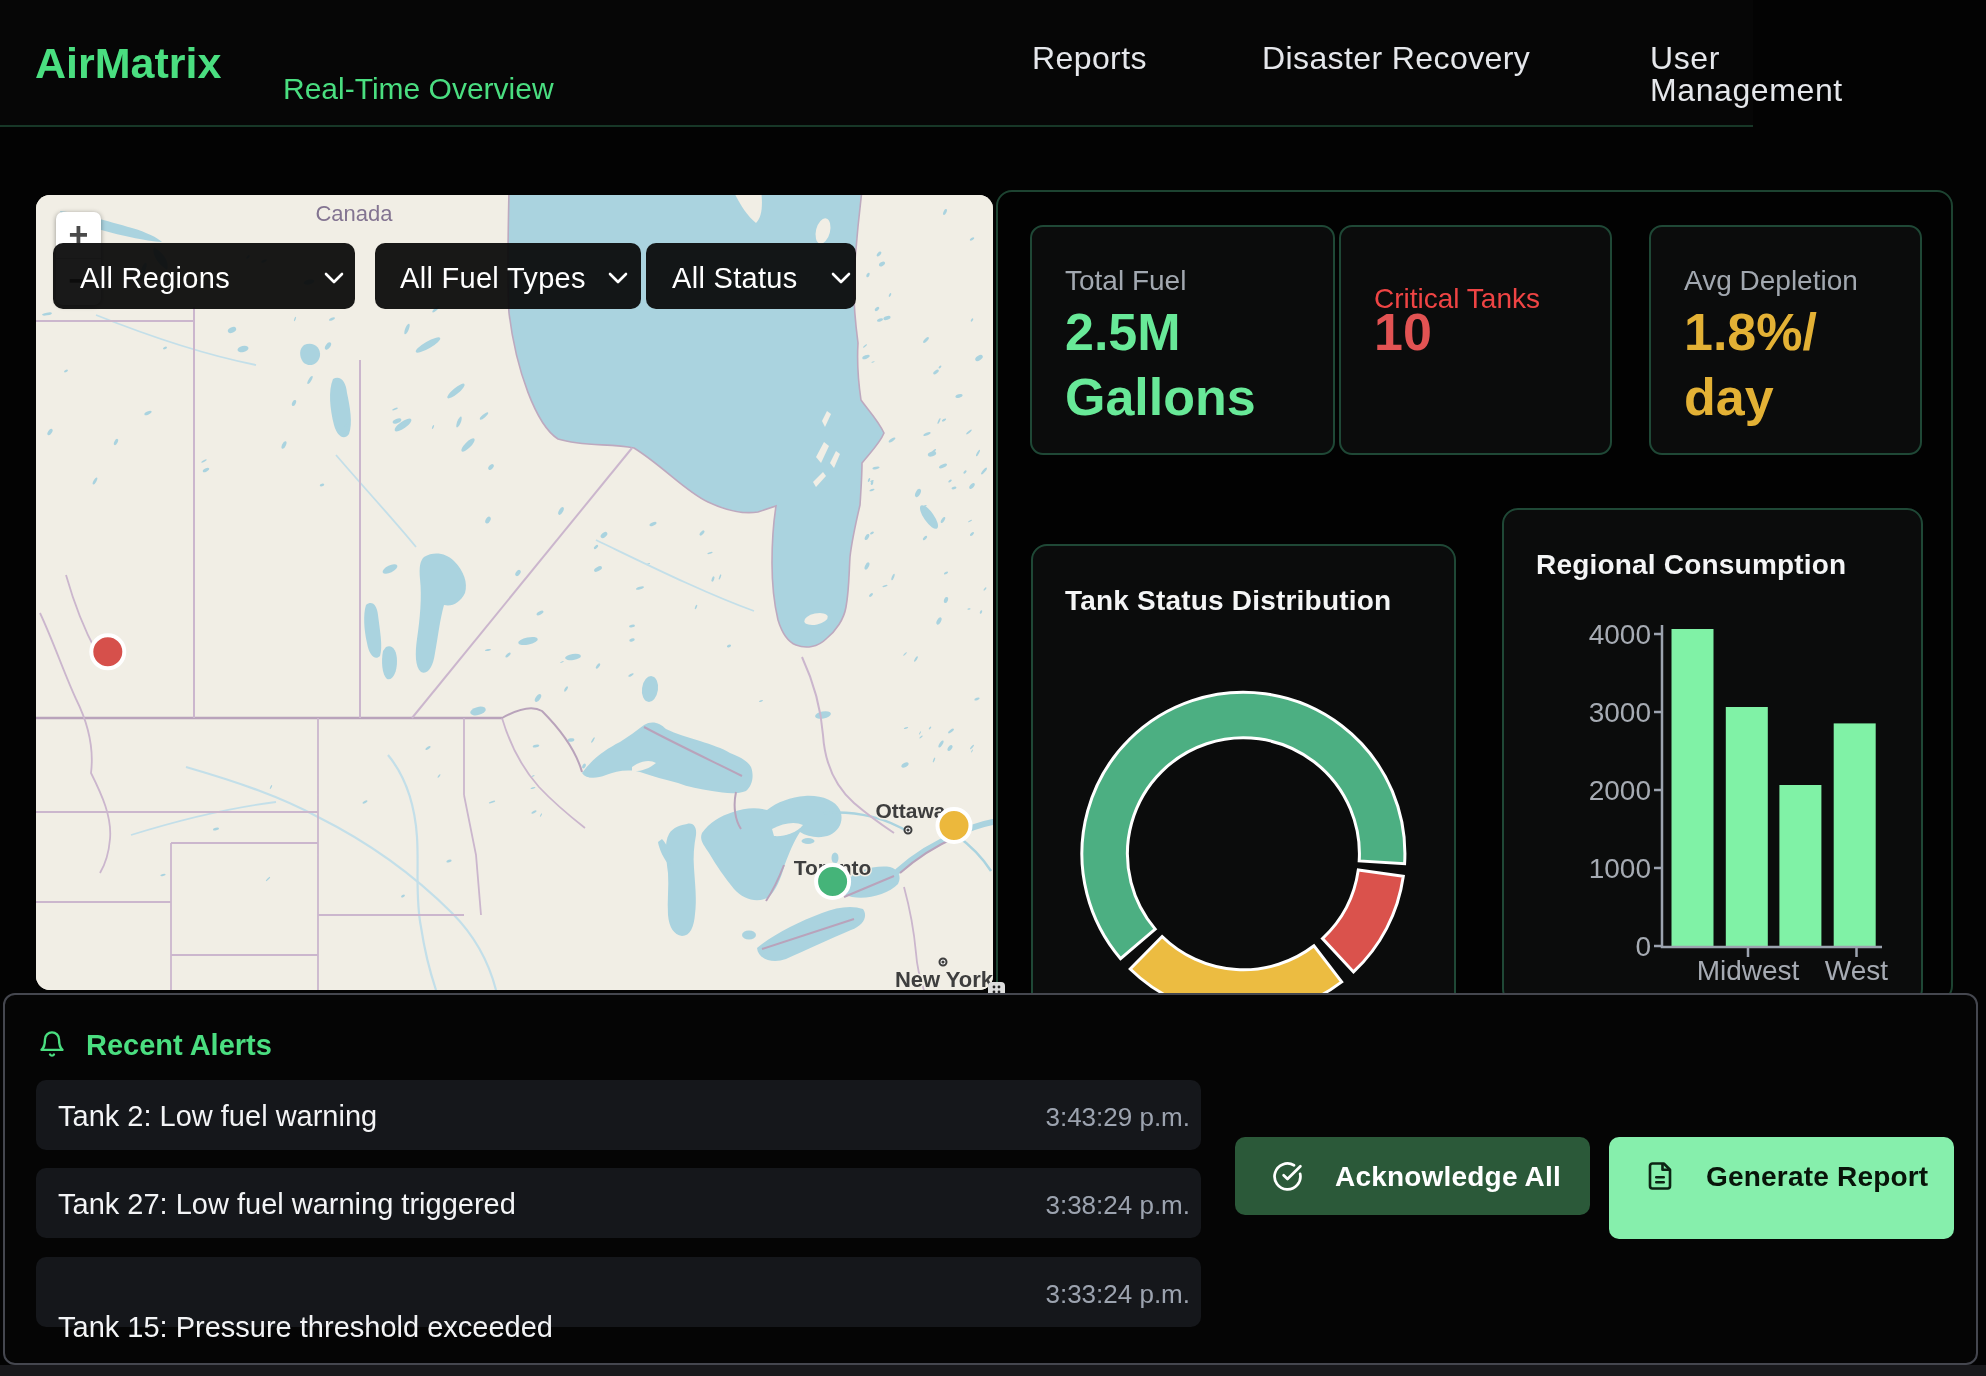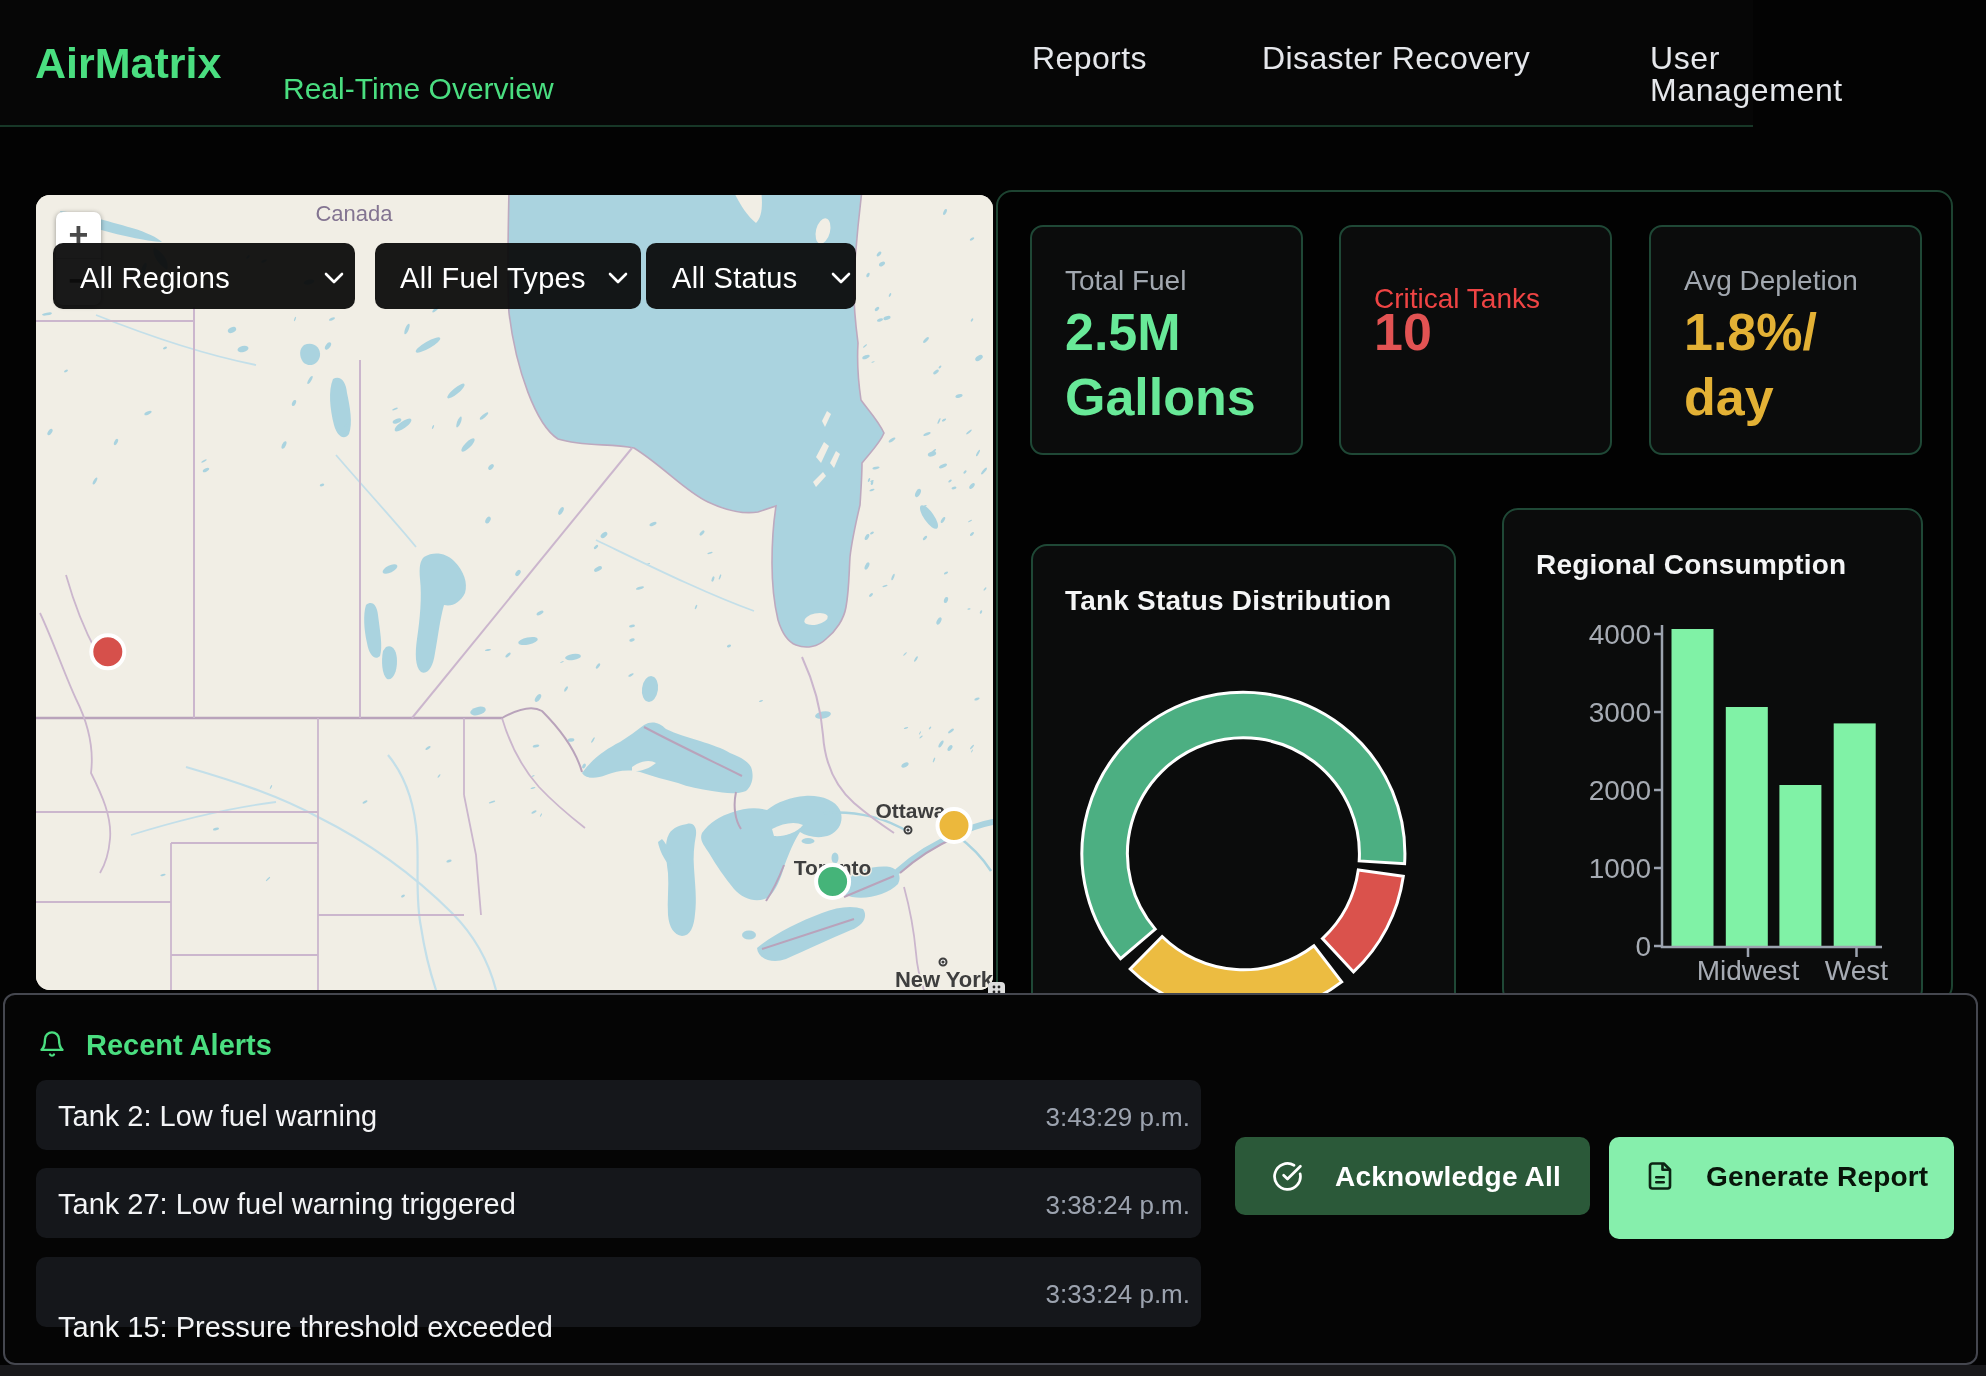--- a/index.html
+++ b/index.html
@@ -266,21 +266,21 @@
 </div>
 <div class="abs pill" style="left:646px;top:243px;width:210px;height:66px;background:rgba(8,8,8,0.93);border-radius:10px;padding-left:23px;">
   <span class="abs" style="left:26px;top:19px;font-size:29px;font-weight:500;color:#fff;letter-spacing:0.3px;">All Status</span>
   <svg class="abs" style="left:185px;top:29px;" width="20" height="12" viewBox="0 0 20 12">
       <path d="M2 2 L10 10 L18 2" fill="none" stroke="#fff" stroke-width="2.6" stroke-linecap="round" stroke-linejoin="round"></path>
     </svg>
 </div>
 
 <div class="abs" style="left:996px;top:190px;width:957px;height:812px;border:2px solid #1d4331;border-radius:16px;background:#020202;"></div>
 
-<div class="abs" style="left:1030px;top:225px;width:273px;height:230px;background:#0b0c0c;border:2px solid #1f4836;border-radius:13px;">
+<div class="abs" style="left:1030px;top:225px;width:305px;height:230px;background:#0b0c0c;border:2px solid #1f4836;border-radius:13px;">
   <div class="abs" style="left:33px;top:38px;font-size:28px;color:#a2a8b0;">Total Fuel</div>
   <div class="abs" style="left:33px;top:73px;font-size:52px;font-weight:bold;line-height:65px;color:#68e998;width:215px;">2.5M Gallons</div>
 </div>
 <div class="abs" style="left:1339px;top:225px;width:273px;height:230px;background:#0b0c0c;border:2px solid #1f4836;border-radius:13px;">
   <div class="abs" style="left:33px;top:56px;font-size:28px;color:#ef4444;">Critical Tanks</div>
   <div class="abs" style="left:33px;top:73px;font-size:52px;font-weight:bold;line-height:65px;color:#e25353;">10</div>
 </div>
 <div class="abs" style="left:1649px;top:225px;width:273px;height:230px;background:#0b0c0c;border:2px solid #1f4836;border-radius:13px;">
   <div class="abs" style="left:33px;top:38px;font-size:28px;color:#a2a8b0;">Avg Depletion</div>
   <div class="abs" style="left:33px;top:73px;font-size:52px;font-weight:bold;line-height:65px;color:#e3b135;width:195px;">1.8%/ day</div>

